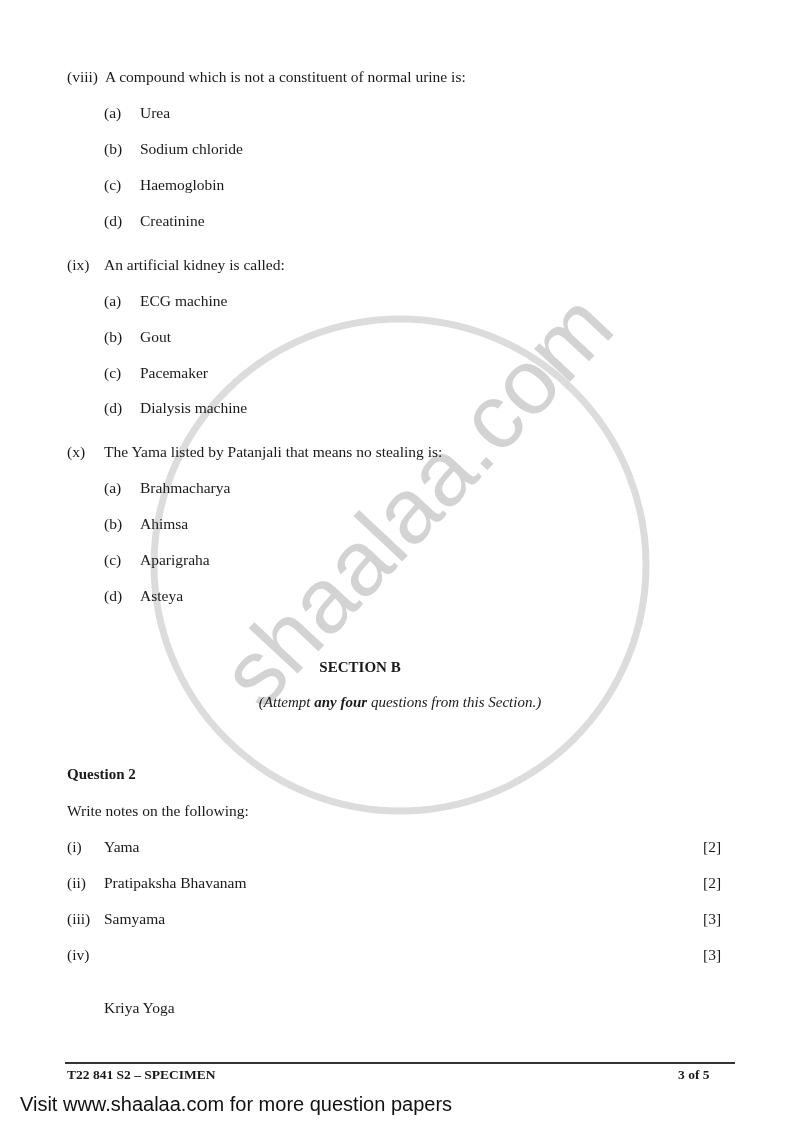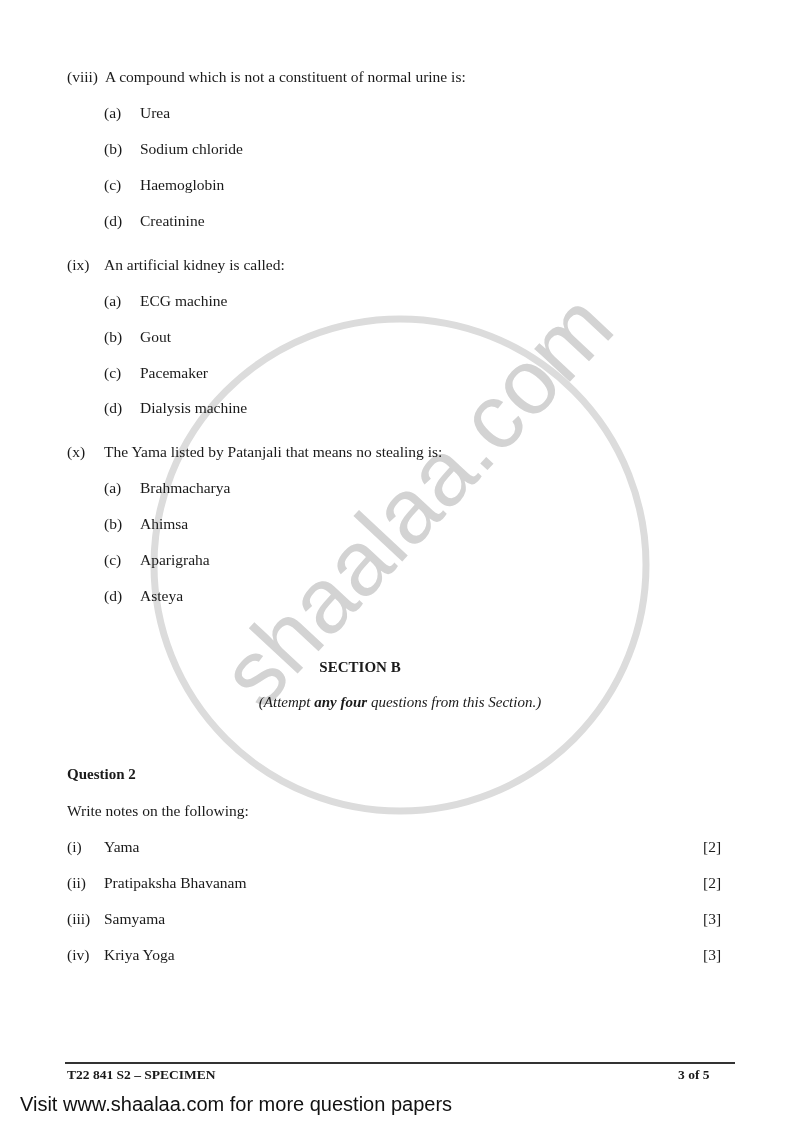--- a/index.html
+++ b/index.html
@@ -74,20 +74,20 @@
 
 <div class="abs t qnum" style="top:874px;">(ii)</div>
 <div class="abs t qtext" style="top:874px;">Pratipaksha Bhavanam</div>
 <div class="abs t mark" style="top:874px;">[2]</div>
 
 <div class="abs t qnum" style="top:910px;">(iii)</div>
 <div class="abs t qtext" style="top:910px;">Samyama</div>
 <div class="abs t mark" style="top:910px;">[3]</div>
 
 <div class="abs t qnum" style="top:946px;">(iv)</div>
-<div class="abs t qtext" style="top:946px;">Kriya Yoga</div>
+<div class="abs t qtext" style="top:999px;">Kriya Yoga</div>
 <div class="abs t mark" style="top:946px;">[3]</div>
 
 <div class="footer-rule"></div>
 <div class="abs footer-left" style="left:67px; top:1067px;">T22 841 S2 – SPECIMEN</div>
 <div class="abs footer-right" style="left:678px; top:1067px;">3 of 5</div>
 
 <div class="abs visit">Visit www.shaalaa.com for more question papers</div>
 
 </body></html>

